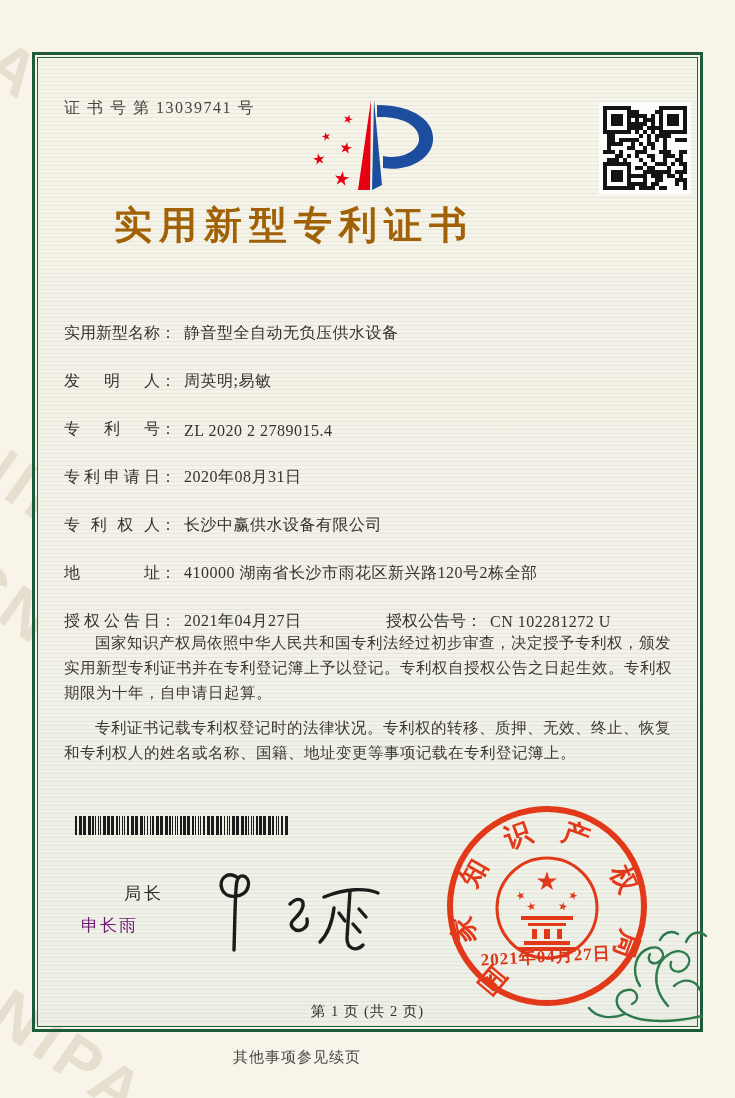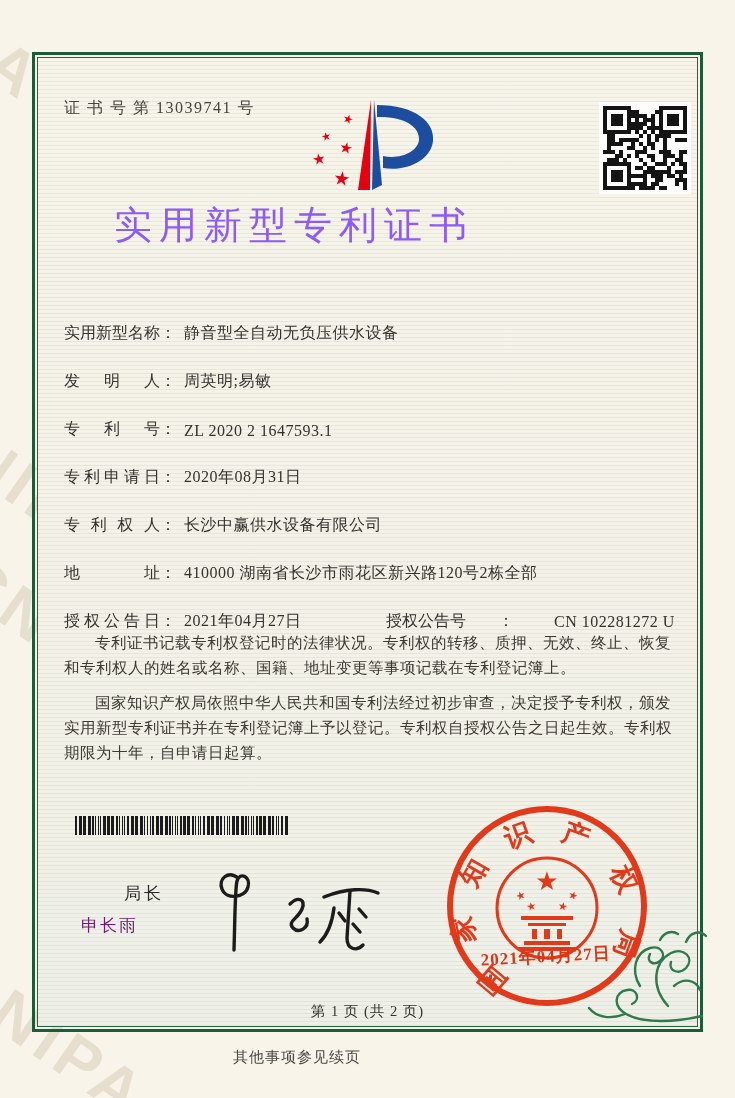--- a/index.html
+++ b/index.html
@@ -24,28 +24,28 @@
       linear-gradient(180deg, #f7f4ea 0%, #f4f2e8 55%, #eef0e7 100%);
   }
   .cert-no {
     position:absolute; left:64px; top:98px; font-size:16px; color:#45443e;
     letter-spacing:1.5px; z-index:5;
   }
   .logo { position:absolute; left:283px; top:96px; width:172px; height:102px; z-index:5; }
   .qr { position:absolute; left:599px; top:102px; width:92px; height:92px; z-index:5; background:#fdfdfb; }
   .title {
     position:absolute; left:0; top:200px; width:588px; text-align:center;
-    font-size:38px; font-weight:normal; color:#8b5cf6; letter-spacing:7px; z-index:5;
+    font-size:38px; font-weight:bold; color:#a16207; letter-spacing:7px; z-index:5;
   }
   .fields { position:absolute; left:64px; top:296px; width:612px; z-index:5; }
   .field-row { height:48px; display:flex; align-items:flex-end; position:relative; font-size:16px; color:#33322d; }
   .f-label { display:inline-block; width:96px; text-align:justify; text-align-last:justify; }
   .f-colon { margin-right:8px; }
   .f-value { letter-spacing:0.5px; }
-  .pair2 { position:absolute; left:322px; display:flex; align-items:center;gap:32px; }
+  .pair2 { position:absolute; left:322px; display:flex; align-items:center; }
   .pair2 .f-label { width:80px; }
   .paragraphs { position:absolute; left:64px; top:630px; width:610px; z-index:5; }
   .paragraphs p {
     font-size:15.5px; line-height:25px; color:#3c3933; text-indent:2em;
     margin-bottom:10px; letter-spacing:0.5px;
   }
   .barcode { position:absolute; left:75px; top:816px; z-index:5; }
   .sig-title { position:absolute; left:83px; top:882px; font-size:17px; color:#2c2b28; letter-spacing:3px; z-index:5;margin-left:41px; }
   .sig-name  { position:absolute; left:81px; top:914px; font-size:17px; color:#701a75; letter-spacing:2px; z-index:5; }
   .signature { position:absolute; left:198px; top:862px; z-index:6; }
@@ -278,21 +278,21 @@
         <span class="f-value">静音型全自动无负压供水设备</span>
     </div>
     <div class="field-row">
       <span class="f-label">发明人</span>
         <span class="f-colon">：</span>
         <span class="f-value">周英明;易敏</span>
     </div>
     <div class="field-row">
       <span class="f-label">专利号</span>
         <span class="f-colon">：</span>
-        <span class="f-value">ZL 2020 2 1647593.1</span>
+        <span class="f-value">ZL 2020 2 2789015.4</span>
     </div>
     <div class="field-row">
       <span class="f-label">专利申请日</span>
         <span class="f-colon">：</span>
         <span class="f-value">2020年08月31日</span>
     </div>
     <div class="field-row">
       <span class="f-label">专利权人</span>
         <span class="f-colon">：</span>
         <span class="f-value">长沙中赢供水设备有限公司</span>
@@ -308,22 +308,22 @@
         <span class="f-value">2021年04月27日</span>
       <span class="pair2">
         <span class="f-label">授权公告号</span>
           <span class="f-colon">：</span>
           <span class="f-value">CN 102281272 U</span>
       </span>
     </div>
   </div>
 
   <div class="paragraphs">
+    <p>国家知识产权局依照中华人民共和国专利法经过初步审查，决定授予专利权，颁发实用新型专利证书并在专利登记簿上予以登记。专利权自授权公告之日起生效。专利权期限为十年，自申请日起算。</p>
     <p>专利证书记载专利权登记时的法律状况。专利权的转移、质押、无效、终止、恢复和专利权人的姓名或名称、国籍、地址变更等事项记载在专利登记簿上。</p>
-    <p>国家知识产权局依照中华人民共和国专利法经过初步审查，决定授予专利权，颁发实用新型专利证书并在专利登记簿上予以登记。专利权自授权公告之日起生效。专利权期限为十年，自申请日起算。</p>
   </div>
 
   <svg class="barcode" width="215" height="19" viewBox="0 0 215 19">
     <g id="barcode-bars" fill="#1b1b1b">
         <rect x="0" y="0" width="2" height="19"></rect>
         <rect x="4" y="0" width="3" height="19"></rect>
         <rect x="8" y="0" width="3" height="19"></rect>
         <rect x="13" y="0" width="3" height="19"></rect>
         <rect x="17" y="0" width="2" height="19"></rect>
         <rect x="20" y="0" width="1" height="19"></rect>

